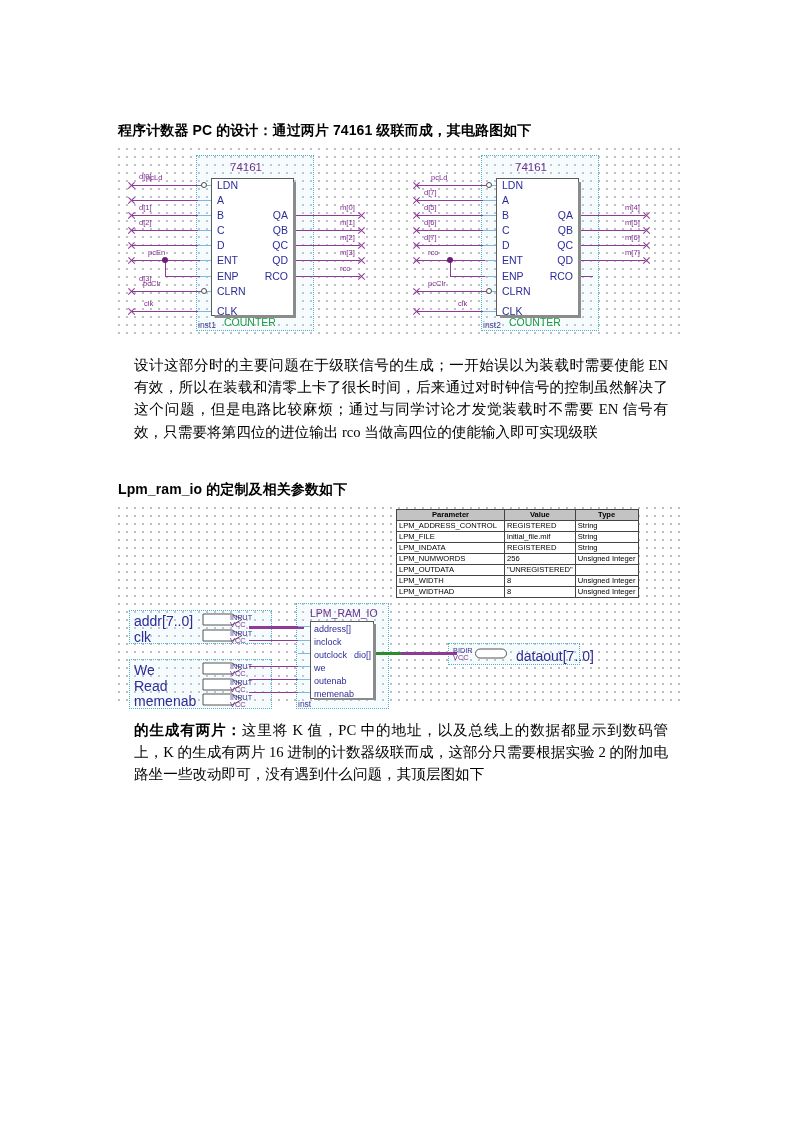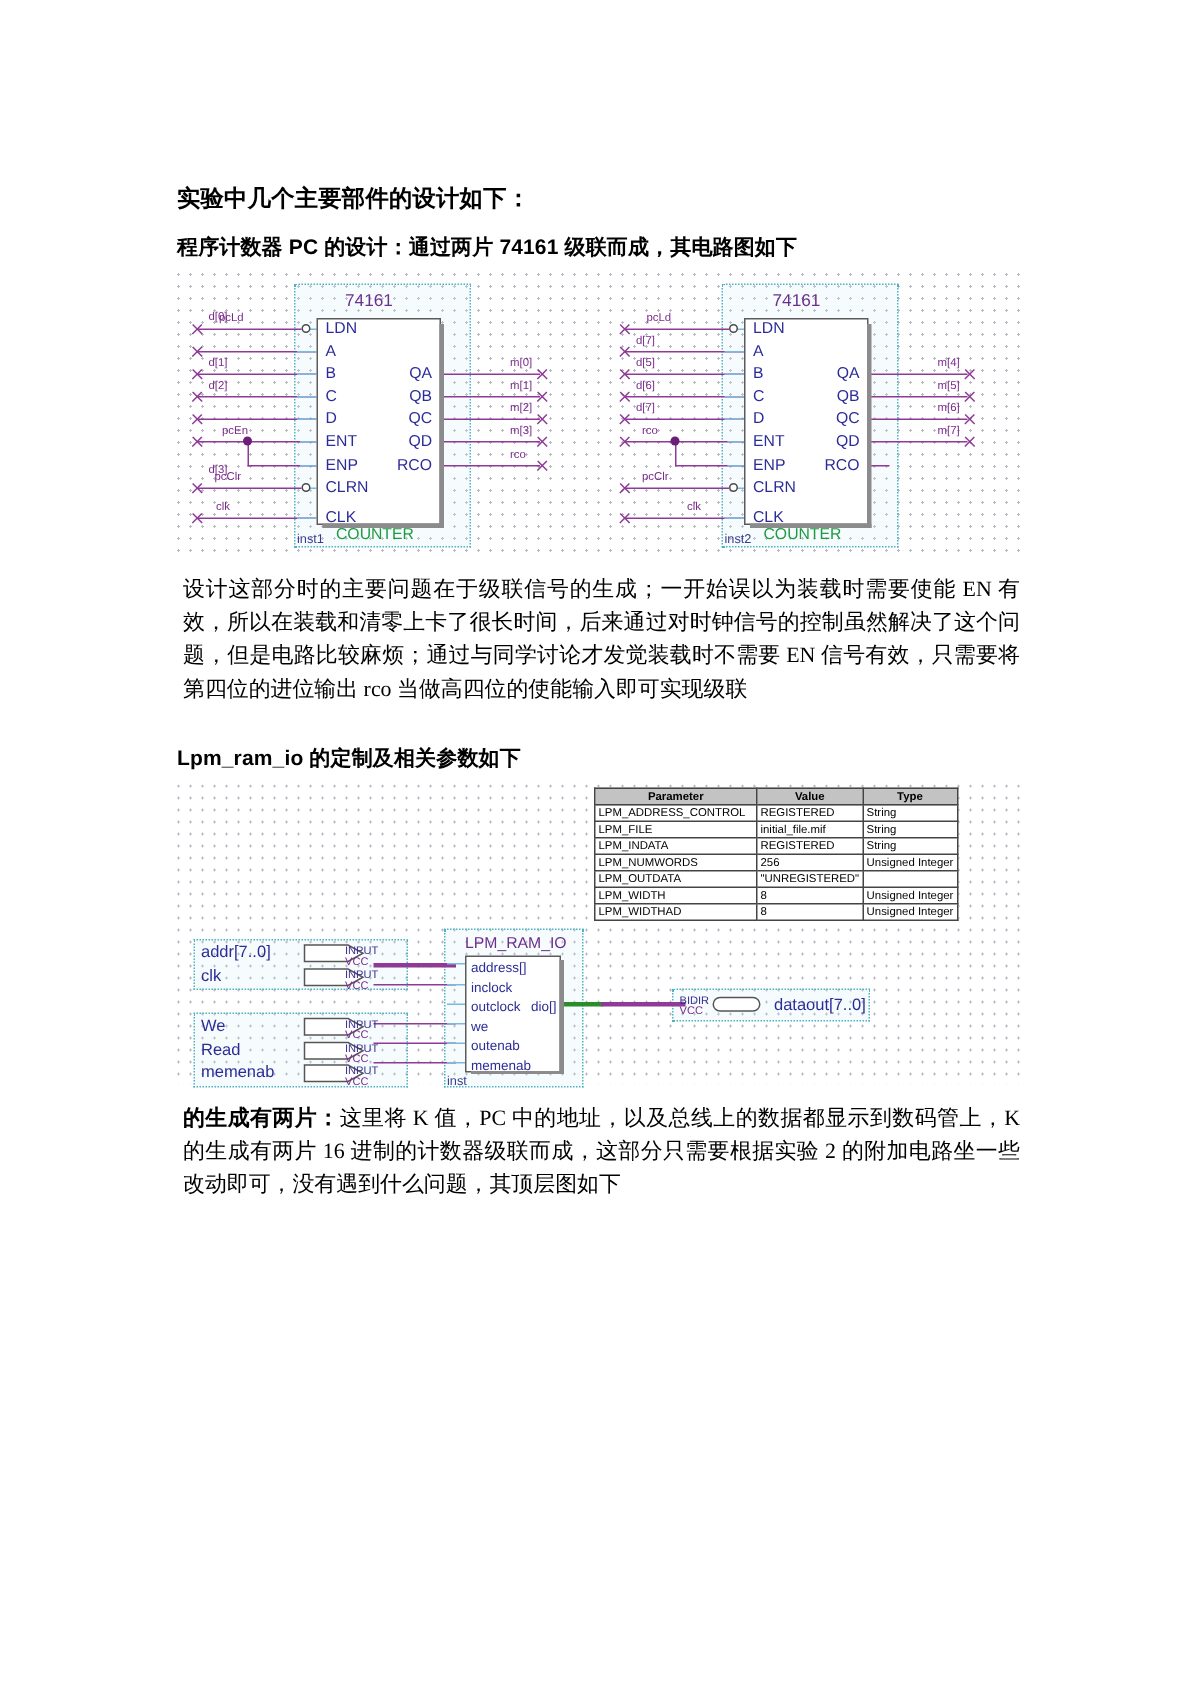--- a/index.html
+++ b/index.html
@@ -37,21 +37,21 @@
   h2.doc-h2 {
     font-size: 14px;
     font-weight: bold;
     margin: 0 0 8px 0;
     letter-spacing: 0.1px;
     font-family: "Liberation Sans", "DejaVu Sans", sans-serif;
   }
   p.body {
     font-size: 14.6px;
     line-height: 1.52;
-    margin: 4px;
+    margin: 16px;
     text-align: justify;
     text-justify: inter-ideograph;
   }
   p.body b { font-weight: bold; }
 
   
   .sch {
     position: relative;
     background-color: #ffffff;
     background-image:
@@ -186,21 +186,21 @@
     font-size: 7.4px;
     line-height: 7px;
     z-index: 7;
     white-space: nowrap;
   }
   .pintype .vcc { color:#7a2a8c; }
   .pinlabel {
     position: absolute;
     color: #2c2c99;
     font-family: "Liberation Sans","DejaVu Sans",sans-serif;
-    font-size: 11px;
+    font-size: 14px;
     z-index: 5;
     white-space: nowrap;
   }
 
   
   .paramtable {
     position: absolute;
     border-collapse: collapse;
     font-family: "Liberation Sans","DejaVu Sans",sans-serif;
     font-size: 7.6px;
@@ -226,21 +226,20 @@
   .col-p { width: 108px; }
   .col-v { width: 60px; margin-left: 36px; }
   .col-t { width: 62px; }
 </style>
 </head>
 <body>
 
 <div class="page">
   <div class="content">
 
-    <h1 class="doc-h">实验中几个主要部件的设计如下：</h1>
 
     <h2 class="doc-h2">程序计数器 PC 的设计：通过两片 74161 级联而成，其电路图如下</h2>
 
     <div class="sch" style="width:566px;height:190px;margin:4px 0 10px 0;">
 
       <div class="selbox" style="left:78px;top:7px;width:118px;height:176px;"></div>
 
       <div class="sym-title" style="left:112px;top:13px;">74161</div>
 
       <div class="symbolbox" style="left:93px;top:30px;width:83px;height:138px;"></div>

